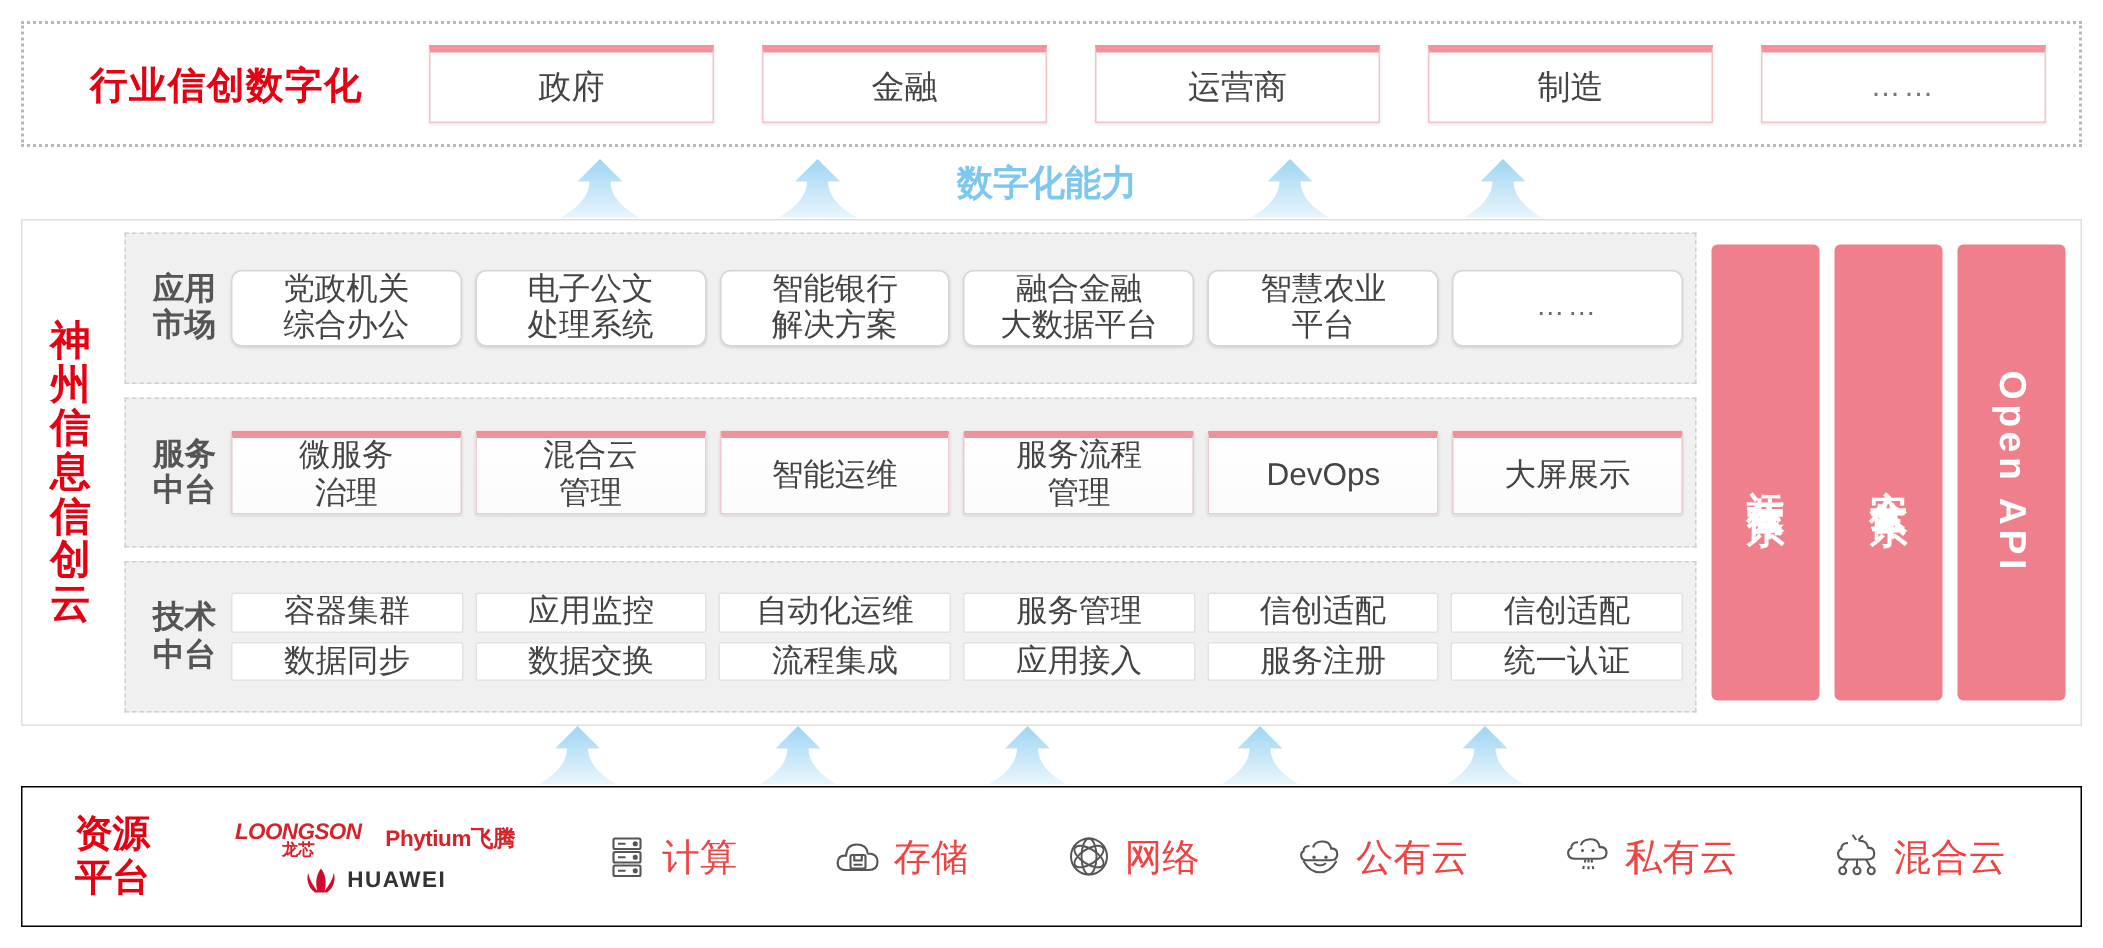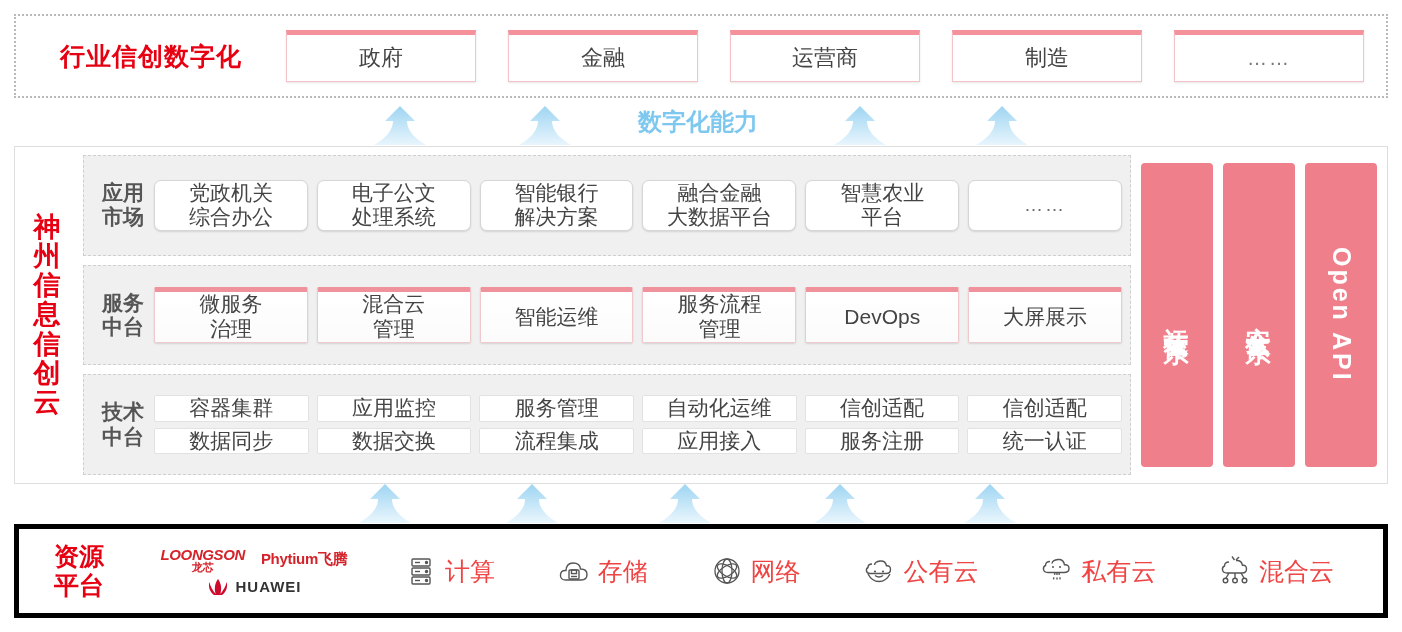--- a/index.html
+++ b/index.html
@@ -104,21 +104,21 @@
     writing-mode:vertical-rl;text-orientation:upright;
     font-size:25px;font-weight:bold;color:#ffffff;letter-spacing:4px;
   }
   .pillar .vtext.latin{
     text-orientation:mixed;letter-spacing:3px;font-size:25px;
   }
 
   
   .resource-band{
     position:absolute;left:14px;top:524px;width:1374px;height:94px;
-    border:5px solid #000000;background:#fff;box-sizing:border-box;
+    border:1px solid #000000;background:#fff;box-sizing:border-box;
     display:flex;align-items:center;
   }
   .res-title{
     width:120px;flex:none;text-align:center;font-size:25px;font-weight:bold;
     color:#e60012;line-height:1.18;
   }
   .res-title span{display:block;}
   .logos{
     width:230px;flex:none;display:flex;flex-direction:column;
     align-items:center;gap:5px;
@@ -262,22 +262,22 @@
 
         <div class="tier">
           <div class="tier-label">
             <span>技术</span>
             <span>中台</span>
           </div>
           <div class="tech-stack">
             <div class="tech-line">
               <div class="card plain">容器集群</div>
               <div class="card plain">应用监控</div>
+              <div class="card plain">自动化运维</div>
               <div class="card plain">服务管理</div>
-              <div class="card plain">自动化运维</div>
               <div class="card plain">信创适配</div>
               <div class="card plain">信创适配</div>
             </div>
             <div class="tech-line">
               <div class="card plain">数据同步</div>
               <div class="card plain">数据交换</div>
               <div class="card plain">流程集成</div>
               <div class="card plain">应用接入</div>
               <div class="card plain">服务注册</div>
               <div class="card plain">统一认证</div>

